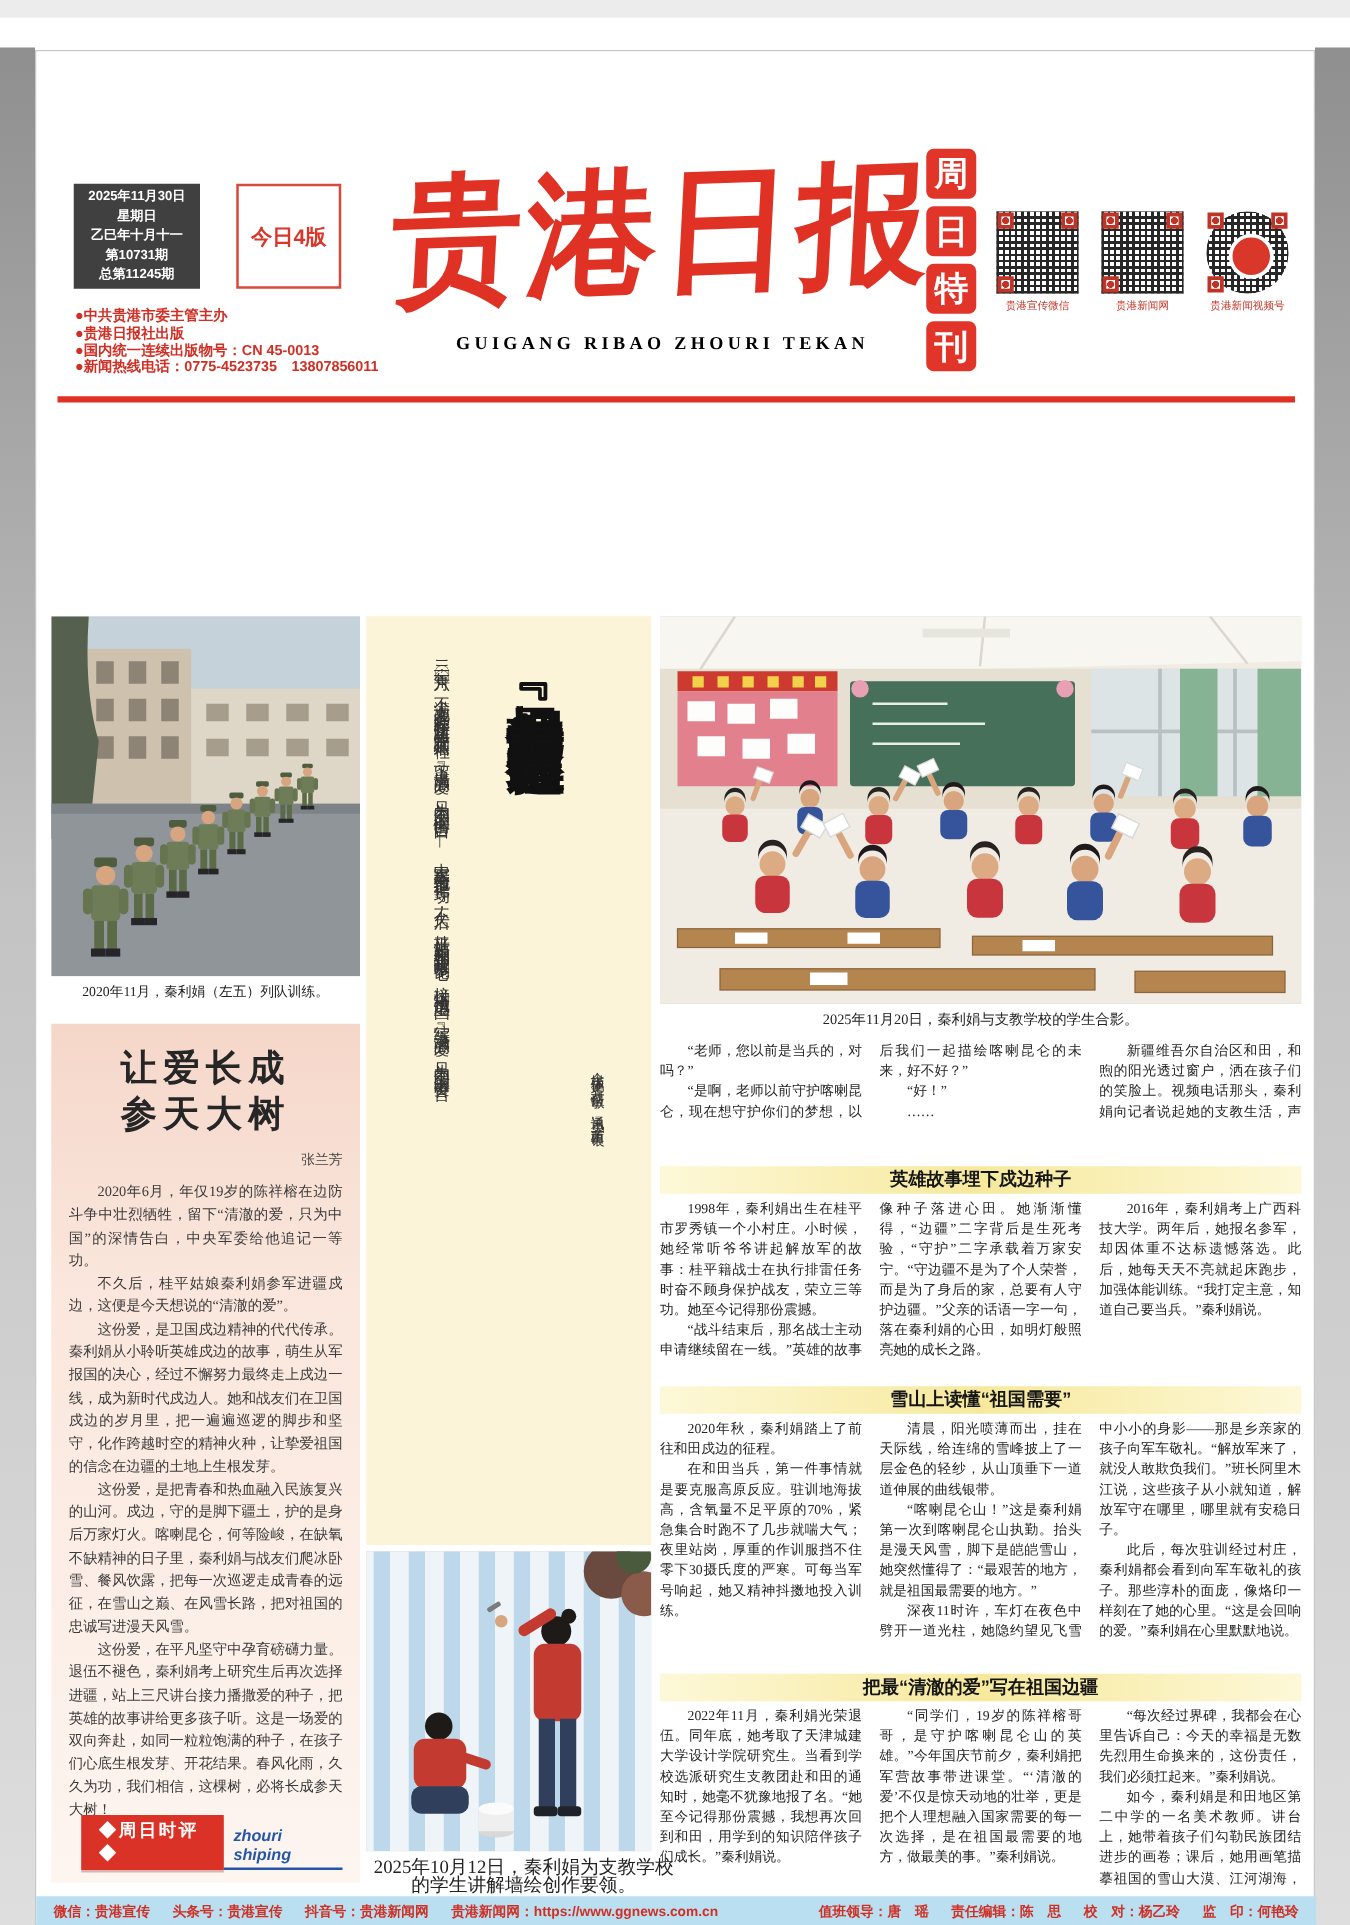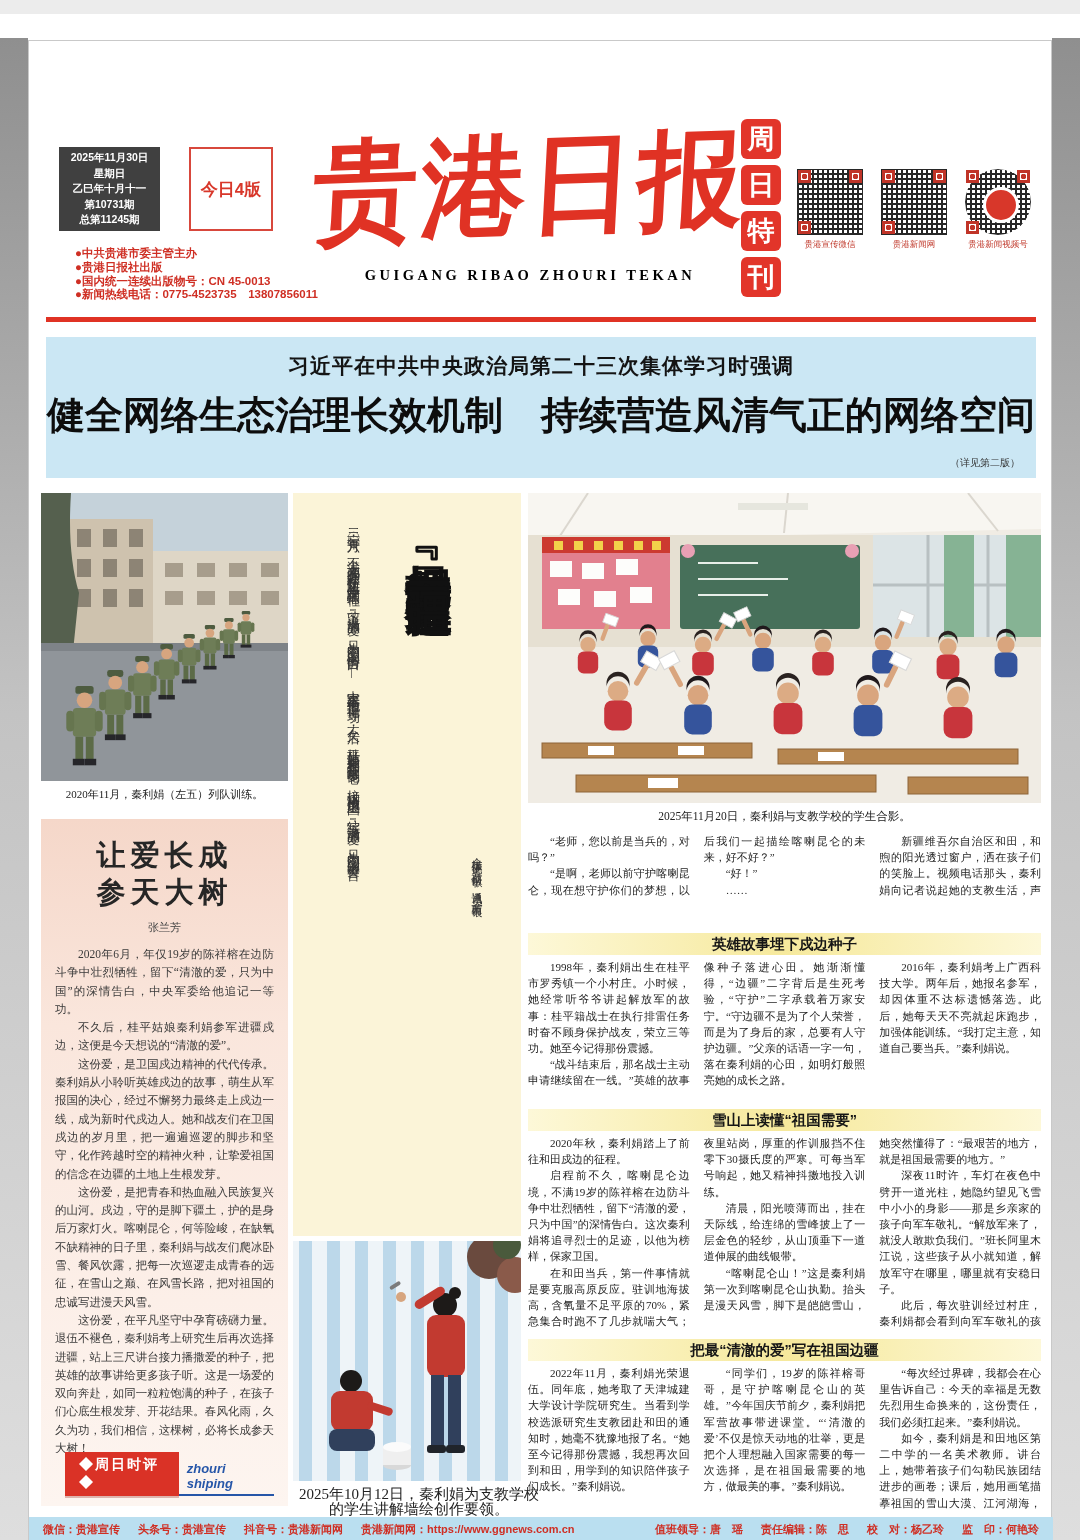--- a/index.html
+++ b/index.html
@@ -12,21 +12,21 @@
   .sheet{position:absolute;left:28px;top:40px;width:1024px;height:1500px;
          background:#ffffff;border:1px solid #c9c9c9;box-sizing:border-box;}
 
   
   .issue-box{position:absolute;left:30px;top:106px;width:101px;height:84px;background:#404040;
              color:#fff;text-align:center;display:flex;flex-direction:column;justify-content:center;}
   .issue-line{font-size:10.5px;line-height:15.5px;font-weight:bold;white-space:nowrap;}
   .edition-box{position:absolute;left:160px;top:106px;width:84px;height:84px;background:#fff;
                border:2px solid #d8483c;box-sizing:border-box;display:flex;align-items:center;
                justify-content:center;color:#d8372a;font-size:17px;font-weight:bold;}
-  .bullets{position:absolute;left:46px;top:206px;width:270px;color:#cf2f24;}
+  .bullets{position:absolute;left:31px;top:206px;width:270px;color:#cf2f24;}
   .bullet-line{font-size:11.5px;line-height:13.8px;font-weight:bold;white-space:nowrap;}
   .masthead{position:absolute;left:266px;top:66px;width:470px;text-align:center;}
   .masthead-title{font-size:104px;line-height:1.5;font-weight:900;color:#e03224;
                   font-family:"DejaVu Sans",sans-serif;letter-spacing:4px;white-space:nowrap;
                   transform:skewX(-5deg) rotate(-2deg) scaleY(1.04);transform-origin:center;}
   .masthead-pinyin{margin-top:4px;font-size:14.5px;letter-spacing:3.5px;font-weight:bold;
                    color:#000000;font-family:"Liberation Serif",serif;white-space:nowrap;}
   .tekan{position:absolute;left:712px;top:78px;display:flex;flex-direction:column;gap:6px;}
   .tekan-char{width:40px;height:40px;background:#e2352a;border-radius:6px;color:#fff;
               font-size:27px;font-weight:bold;display:flex;align-items:center;justify-content:center;}
@@ -58,21 +58,21 @@
   
   .photo{position:absolute;overflow:hidden;background:#dadada;}
   .caption{position:absolute;font-family:"Liberation Serif",serif;font-size:11px;color:#222;
            text-align:center;line-height:15px;}
 
   
   .comm{position:absolute;left:12px;top:778px;width:247px;height:687px;box-sizing:border-box;
         padding:18px 14px 44px;background:linear-gradient(180deg,#f5d7c9,#fae6dc 30%,#fcefe8 70%,#fdf5f0);}
   .comm-title{text-align:center;font-family:"Liberation Serif",serif;font-weight:900;
               font-size:29px;line-height:37px;color:#262626;letter-spacing:5px;}
-  .comm-author{text-align:center;font-size:11px;color:#444;margin:9px 0 10px;}
+  .comm-author{text-align:right;font-size:11px;color:#444;margin:9px 0 10px;}
   .comm-body{height:508px;overflow:hidden;font-family:"Liberation Serif",serif;font-size:11.5px;
              line-height:18.3px;color:#3a3a3a;text-align:justify;}
   .comm-body p{margin:0;text-indent:2em;}
   .tag-row{position:absolute;left:24px;right:14px;bottom:10px;display:flex;align-items:flex-end;
            justify-content:space-between;}
   .tag-box{background:#da3226;color:#fff;font-size:14px;font-weight:bold;letter-spacing:2px;
            padding:4px 14px;box-shadow:0 2px 0 rgba(150,30,20,.3);}
   .tag-pinyin{color:#2656a8;font-style:italic;font-weight:bold;font-size:13px;
               border-bottom:2px solid #2656a8;padding:0 8px 3px;}
 
@@ -169,25 +169,20 @@
           <i class="fd tr"></i>
           <i class="fd bl"></i>
           <b class="qr-core"></b>
         </div>
         <div class="qr-label">贵港新闻视频号</div>
       </div>
     </div>
 
   <div class="red-rule"></div>
 
-  <div class="topstory">
-    <div class="topstory-kicker">习近平在中共中央政治局第二十三次集体学习时强调</div>
-    <div class="topstory-headline">健全网络生态治理长效机制　持续营造风清气正的网络空间</div>
-    <div class="topstory-note">（详见第二版）</div>
-  </div>
 
   <div class="photo" style="left:12px;top:452px;width:247px;height:288px;">
     <svg width="247" height="288" viewBox="0 0 247 288">
       <rect width="247" height="288" fill="#c5d2da"></rect>
       <rect x="28" y="26" width="84" height="136" fill="#cec2ae"></rect>
       <g fill="#8d8475">
         <rect x="36" y="36" width="14" height="18"></rect>
           <rect x="62" y="36" width="14" height="18"></rect>
           <rect x="88" y="36" width="14" height="18"></rect>
         <rect x="36" y="66" width="14" height="18"></rect>
@@ -413,21 +408,20 @@
     <div class="art-block b1">
 
     <p>1998年，秦利娟出生在桂平市罗秀镇一个小村庄。小时候，她经常听爷爷讲起解放军的故事：桂平籍战士在执行排雷任务时奋不顾身保护战友，荣立三等功。她至今记得那份震撼。</p>
         <p>“战斗结束后，那名战士主动申请继续留在一线。”英雄的故事像种子落进心田。她渐渐懂得，“边疆”二字背后是生死考验，“守护”二字承载着万家安宁。“守边疆不是为了个人荣誉，而是为了身后的家，总要有人守护边疆。”父亲的话语一字一句，落在秦利娟的心田，如明灯般照亮她的成长之路。</p>
         <p>2016年，秦利娟考上广西科技大学。两年后，她报名参军，却因体重不达标遗憾落选。此后，她每天天不亮就起床跑步，加强体能训练。“我打定主意，知道自己要当兵。”秦利娟说。</p>
       </div>
     <div class="art-subhead">雪山上读懂“祖国需要”</div>
     <div class="art-block b2">
 
     <p>2020年秋，秦利娟踏上了前往和田戍边的征程。</p>
-        <p>启程前不久，喀喇昆仑边境，不满19岁的陈祥榕在边防斗争中壮烈牺牲，留下“清澈的爱，只为中国”的深情告白。这次秦利娟将追寻烈士的足迹，以他为榜样，保家卫国。</p>
         <p>在和田当兵，第一件事情就是要克服高原反应。驻训地海拔高，含氧量不足平原的70%，紧急集合时跑不了几步就喘大气；夜里站岗，厚重的作训服挡不住零下30摄氏度的严寒。可每当军号响起，她又精神抖擞地投入训练。</p>
         <p>清晨，阳光喷薄而出，挂在天际线，给连绵的雪峰披上了一层金色的轻纱，从山顶垂下一道道伸展的曲线银带。</p>
         <p>“喀喇昆仑山！”这是秦利娟第一次到喀喇昆仑山执勤。抬头是漫天风雪，脚下是皑皑雪山，她突然懂得了：“最艰苦的地方，就是祖国最需要的地方。”</p>
         <p>深夜11时许，车灯在夜色中劈开一道光柱，她隐约望见飞雪中小小的身影——那是乡亲家的孩子向军车敬礼。“解放军来了，就没人敢欺负我们。”班长阿里木江说，这些孩子从小就知道，解放军守在哪里，哪里就有安稳日子。</p>
         <p>此后，每次驻训经过村庄，秦利娟都会看到向军车敬礼的孩子。那些淳朴的面庞，像烙印一样刻在了她的心里。“这是会回响的爱。”秦利娟在心里默默地说。</p>
       </div>
     <div class="art-subhead">把最“清澈的爱”写在祖国边疆</div>
     <div class="art-block b3">
 
     <p>2022年11月，秦利娟光荣退伍。同年底，她考取了天津城建大学设计学院研究生。当看到学校选派研究生支教团赴和田的通知时，她毫不犹豫地报了名。“她至今记得那份震撼，我想再次回到和田，用学到的知识陪伴孩子们成长。”秦利娟说。</p>

